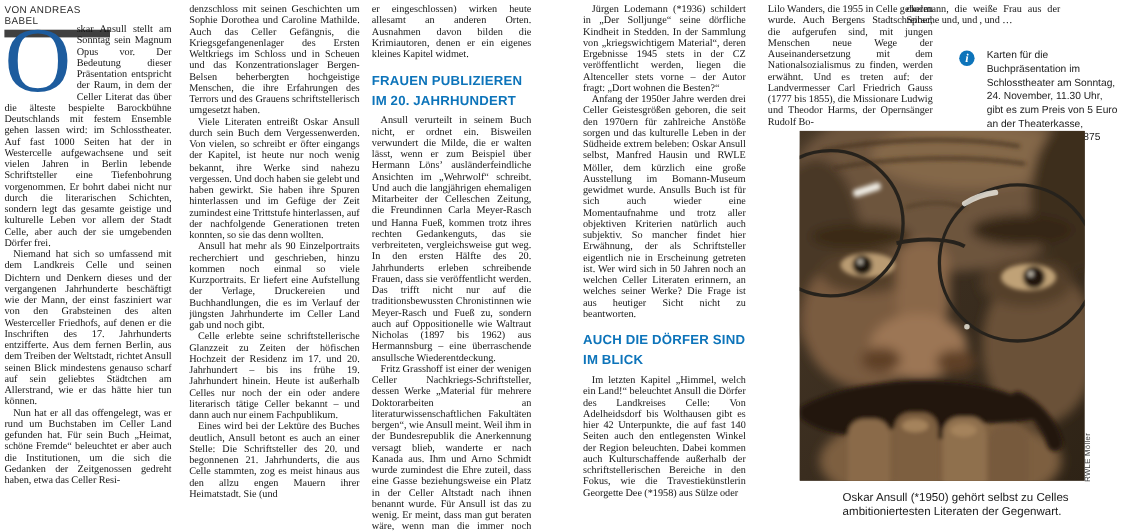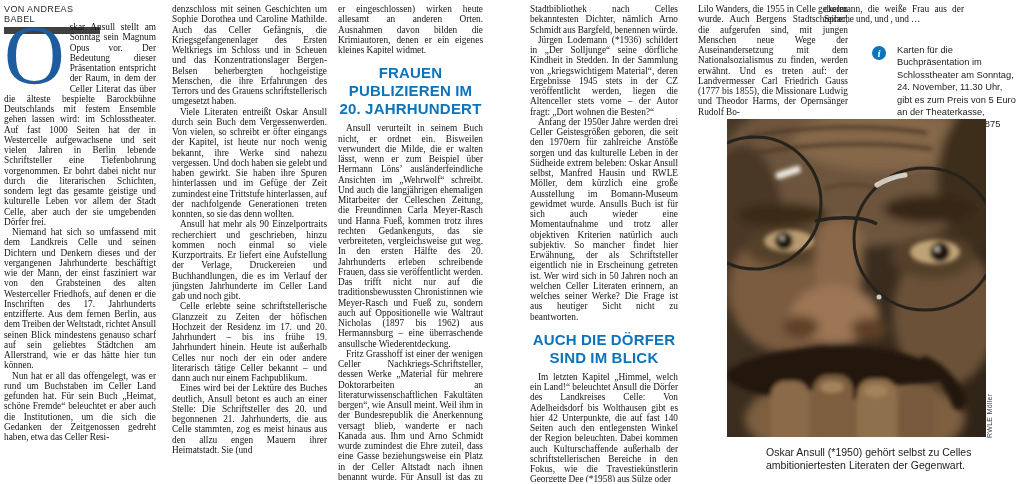--- a/index.html
+++ b/index.html
@@ -35,23 +35,23 @@
   #col1{left:4px;top:22px;height:460px;width:152px;}
   #col2{left:172px;width:155px;}
   #col3{left:338px;width:145px;}
   #col4{left:530px;width:148px;}
   #col5{left:698px;width:150px;}
   #col6{left:824px;width:140px;height:40px;}
   .col p{margin:0;}
   .col p.indent{text-indent:8px;}
   .col-heading{
     font-family:"Liberation Sans", sans-serif;
-    font-size:15px;line-height:18px;font-weight:800;
+    font-size:12px;line-height:18px;font-weight:800;
     letter-spacing:.2px;color:var(--accent);
-    margin:9px 0 5px 0;text-align:center;
+    margin:9px 0 5px 0;text-align:left;
   }
   .dropcap{
     float:left;
     font-family:"Liberation Serif", serif;
     font-size:84px;line-height:62px;
     color:var(--dropcap);
     margin:3px 5px 0 0;
   }
   .infobox{
     position:absolute;left:870px;top:44px;width:150px;
@@ -108,21 +108,20 @@
       <p class="indent">Celle erlebte seine schriftstellerische Glanzzeit zu Zeiten der höfischen Hochzeit der Residenz im 17. und 20. Jahrhundert – bis ins frühe 19. Jahrhundert hinein. Heute ist außerhalb Celles nur noch der ein oder andere literarisch tätige Celler bekannt – und dann auch nur einem Fachpublikum.</p>
       <p class="indent">Eines wird bei der Lektüre des Buches deutlich, Ansull betont es auch an einer Stelle: Die Schriftsteller des 20. und begonnenen 21. Jahrhunderts, die aus Celle stammten, zog es meist hinaus aus den allzu engen Mauern ihrer Heimatstadt. Sie (und</p>
     </div>
   <div id="col3" class="col">
       <p class="">er eingeschlossen) wirken heute allesamt an anderen Orten. Ausnahmen davon bilden die Krimiautoren, denen er ein eigenes kleines Kapitel widmet.</p>
       <h2 class="col-heading">FRAUEN PUBLIZIEREN IM 20. JAHRHUNDERT</h2>
       <p class="indent">Ansull verurteilt in seinem Buch nicht, er ordnet ein. Bisweilen verwundert die Milde, die er walten lässt, wenn er zum Beispiel über Hermann Löns’ ausländerfeindliche Ansichten im „Wehrwolf“ schreibt. Und auch die langjährigen ehemaligen Mitarbeiter der Celleschen Zeitung, die Freundinnen Carla Meyer-Rasch und Hanna Fueß, kommen trotz ihres rechten Gedankenguts, das sie verbreiteten, vergleichsweise gut weg. In den ersten Hälfte des 20. Jahrhunderts erleben schreibende Frauen, dass sie veröffentlicht werden. Das trifft nicht nur auf die traditionsbewussten Chronistinnen wie Meyer-Rasch und Fueß zu, sondern auch auf Oppositionelle wie Waltraut Nicholas (1897 bis 1962) aus Hermannsburg – eine überraschende ansullsche Wiederentdeckung.</p>
       <p class="indent">Fritz Grasshoff ist einer der wenigen Celler Nachkriegs-Schriftsteller, dessen Werke „Material für mehrere Doktorarbeiten an literaturwissenschaftlichen Fakultäten bergen“, wie Ansull meint. Weil ihm in der Bundesrepublik die Anerkennung versagt blieb, wanderte er nach Kanada aus. Ihm und Arno Schmidt wurde zumindest die Ehre zuteil, dass eine Gasse beziehungsweise ein Platz in der Celler Altstadt nach ihnen benannt wurde. Für Ansull ist das zu wenig. Er meint, dass man gut beraten wäre, wenn man die immer noch namenlose</p>
     </div>
   <div id="col4" class="col">
-      <p class="">Stadtbibliothek nach Celles bekanntesten Dichter, nämlich Arno Schmidt aus Bargfeld, benennen würde.</p>
       <p class="indent">Jürgen Lodemann (*1936) schildert in „Der Solljunge“ seine dörfliche Kindheit in Stedden. In der Sammlung von „kriegswichtigem Material“, deren Ergebnisse 1945 stets in der CZ veröffentlicht werden, liegen die Altenceller stets vorne – der Autor fragt: „Dort wohnen die Besten?“</p>
       <p class="indent">Anfang der 1950er Jahre werden drei Celler Geistesgrößen geboren, die seit den 1970ern für zahlreiche Anstöße sorgen und das kulturelle Leben in der Südheide extrem beleben: Oskar Ansull selbst, Manfred Hausin und RWLE Möller, dem kürzlich eine große Ausstellung im Bomann-Museum gewidmet wurde. Ansulls Buch ist für sich auch wieder eine Momentaufnahme und trotz aller objektiven Kriterien natürlich auch subjektiv. So mancher findet hier Erwähnung, der als Schriftsteller eigentlich nie in Erscheinung getreten ist. Wer wird sich in 50 Jahren noch an welchen Celler Literaten erinnern, an welches seiner Werke? Die Frage ist aus heutiger Sicht nicht zu beantworten.</p>
       <h2 class="col-heading">AUCH DIE DÖRFER SIND IM BLICK</h2>
       <p class="indent">Im letzten Kapitel „Himmel, welch ein Land!“ beleuchtet Ansull die Dörfer des Landkreises Celle: Von Adelheidsdorf bis Wolthausen gibt es hier 42 Unterpunkte, die auf fast 140 Seiten auch den entlegensten Winkel der Region beleuchten. Dabei kommen auch Kulturschaffende außerhalb der schriftstellerischen Bereiche in den Fokus, wie die Travestiekünstlerin Georgette Dee (*1958) aus Sülze oder</p>
     </div>
   <div id="col5" class="col">
       <p class="">Lilo Wanders, die 1955 in Celle geboren wurde. Auch Bergens Stadtschreiber, die aufgerufen sind, mit jungen Menschen neue Wege der Auseinandersetzung mit dem Nationalsozialismus zu finden, werden erwähnt. Und es treten auf: der Landvermesser Carl Friedrich Gauss (1777 bis 1855), die Missionare Ludwig und Theodor Harms, der Opernsänger Rudolf Bo-</p>
     </div>
   <div id="col6" class="col">
       <p class="">ckelmann, die weiße Frau aus der Sprache und, und , und …</p>

